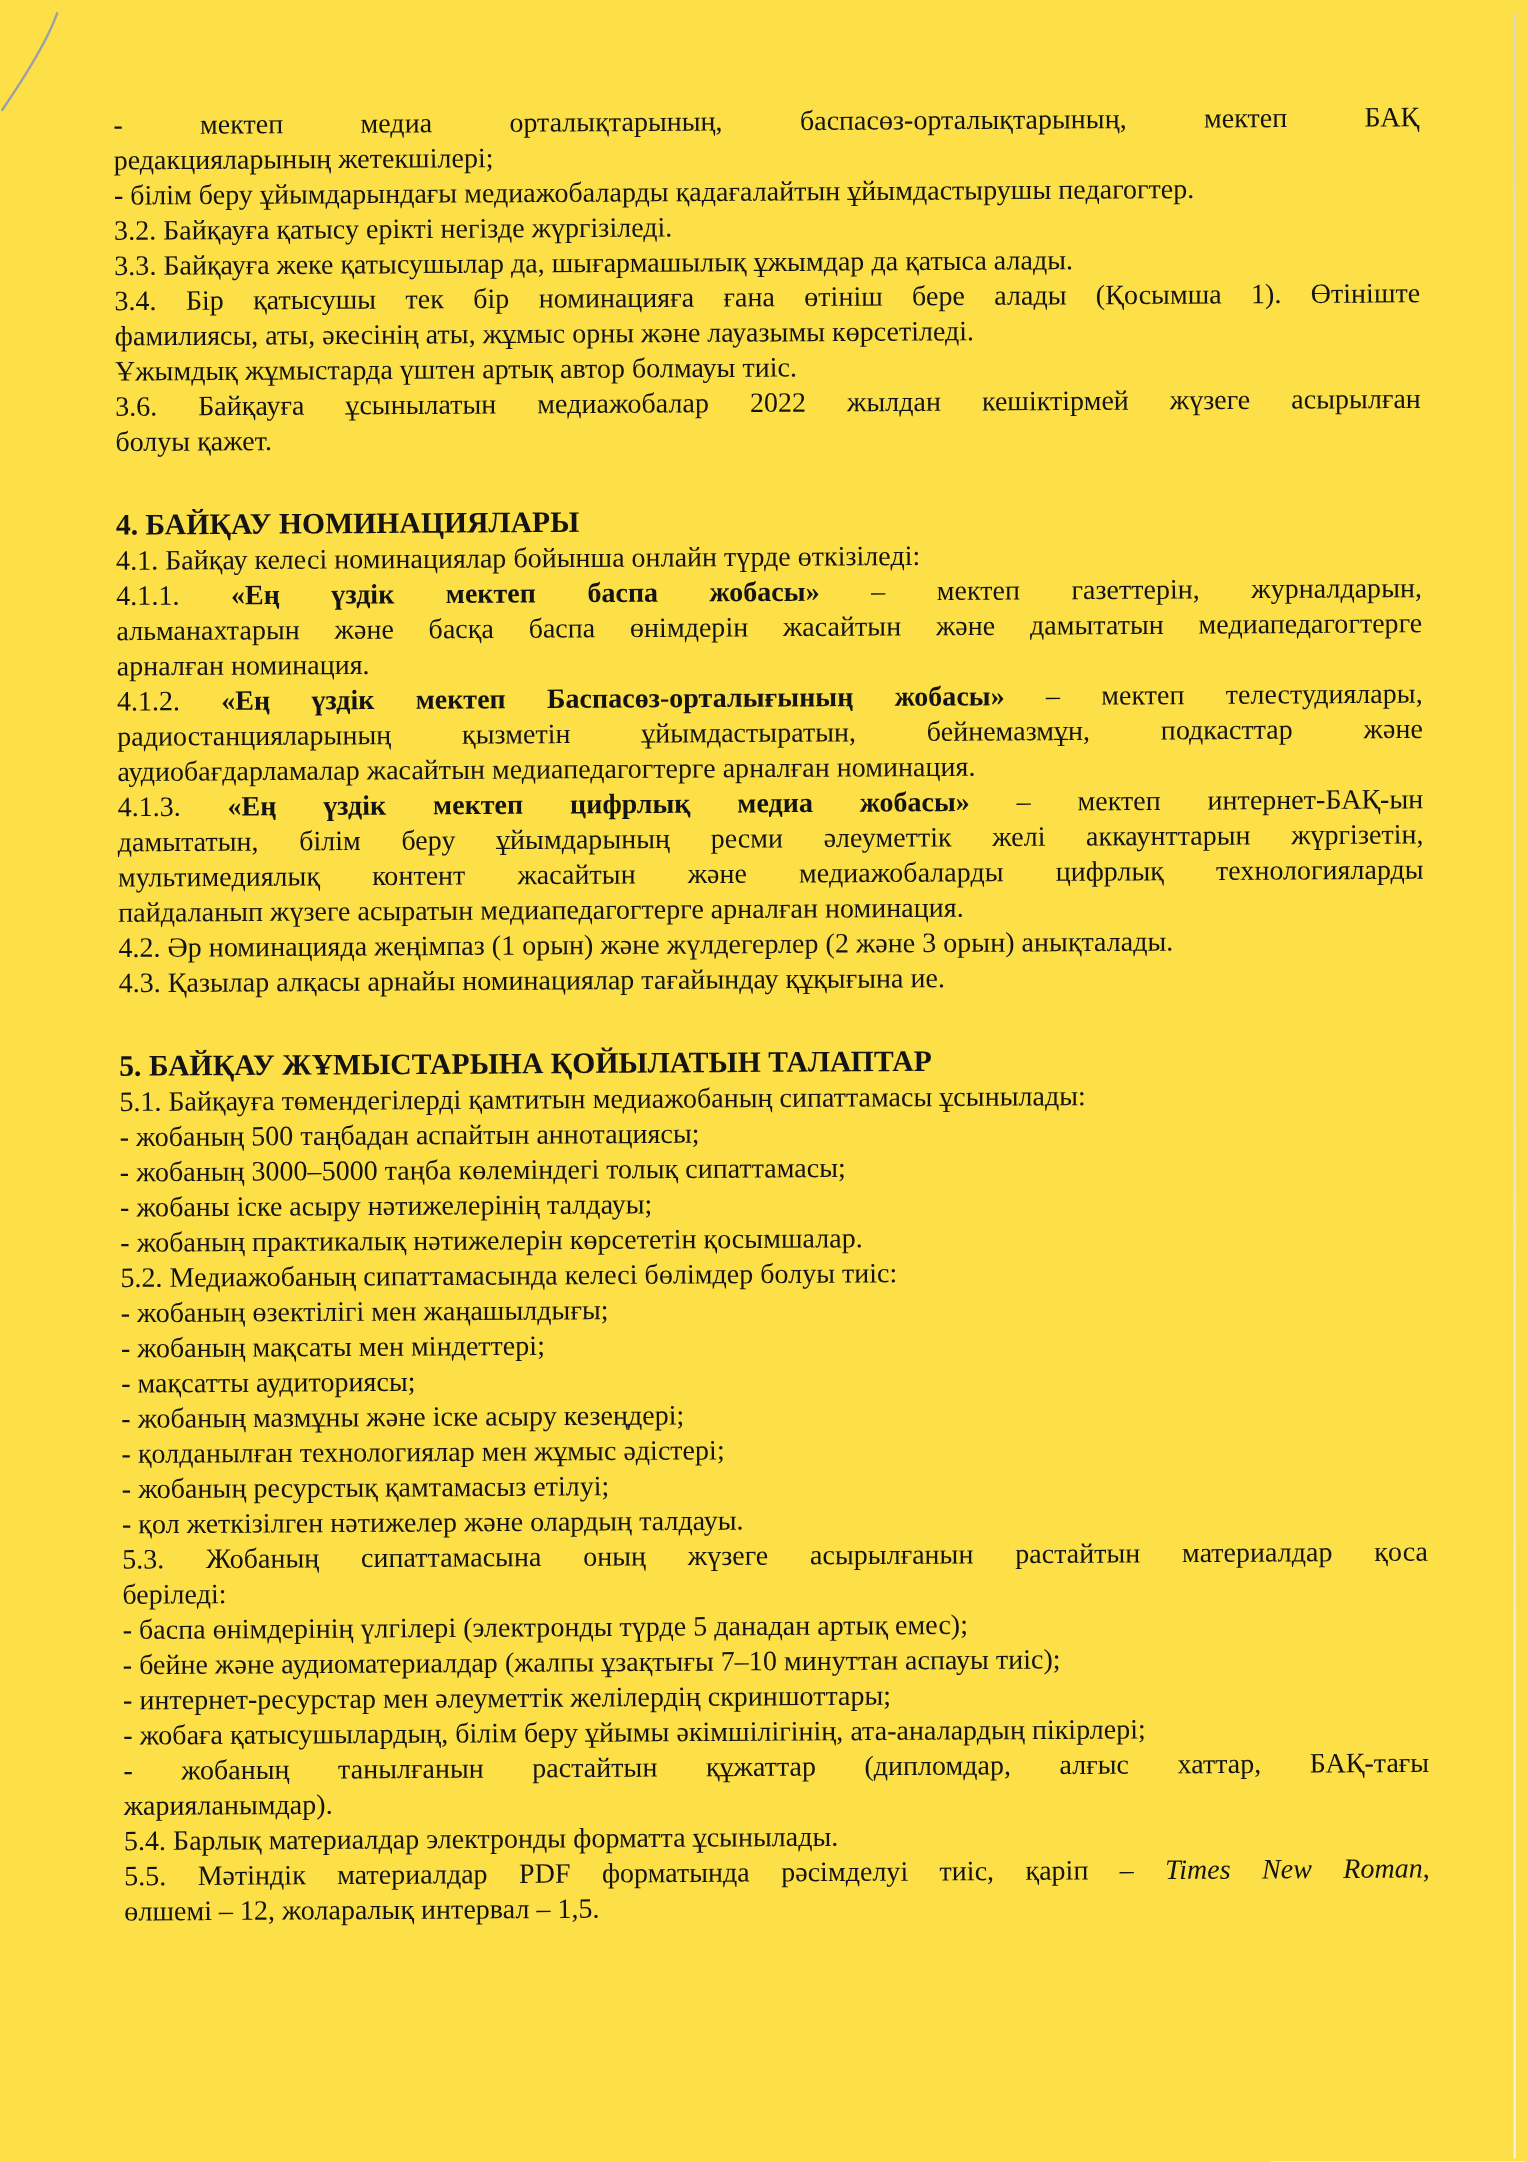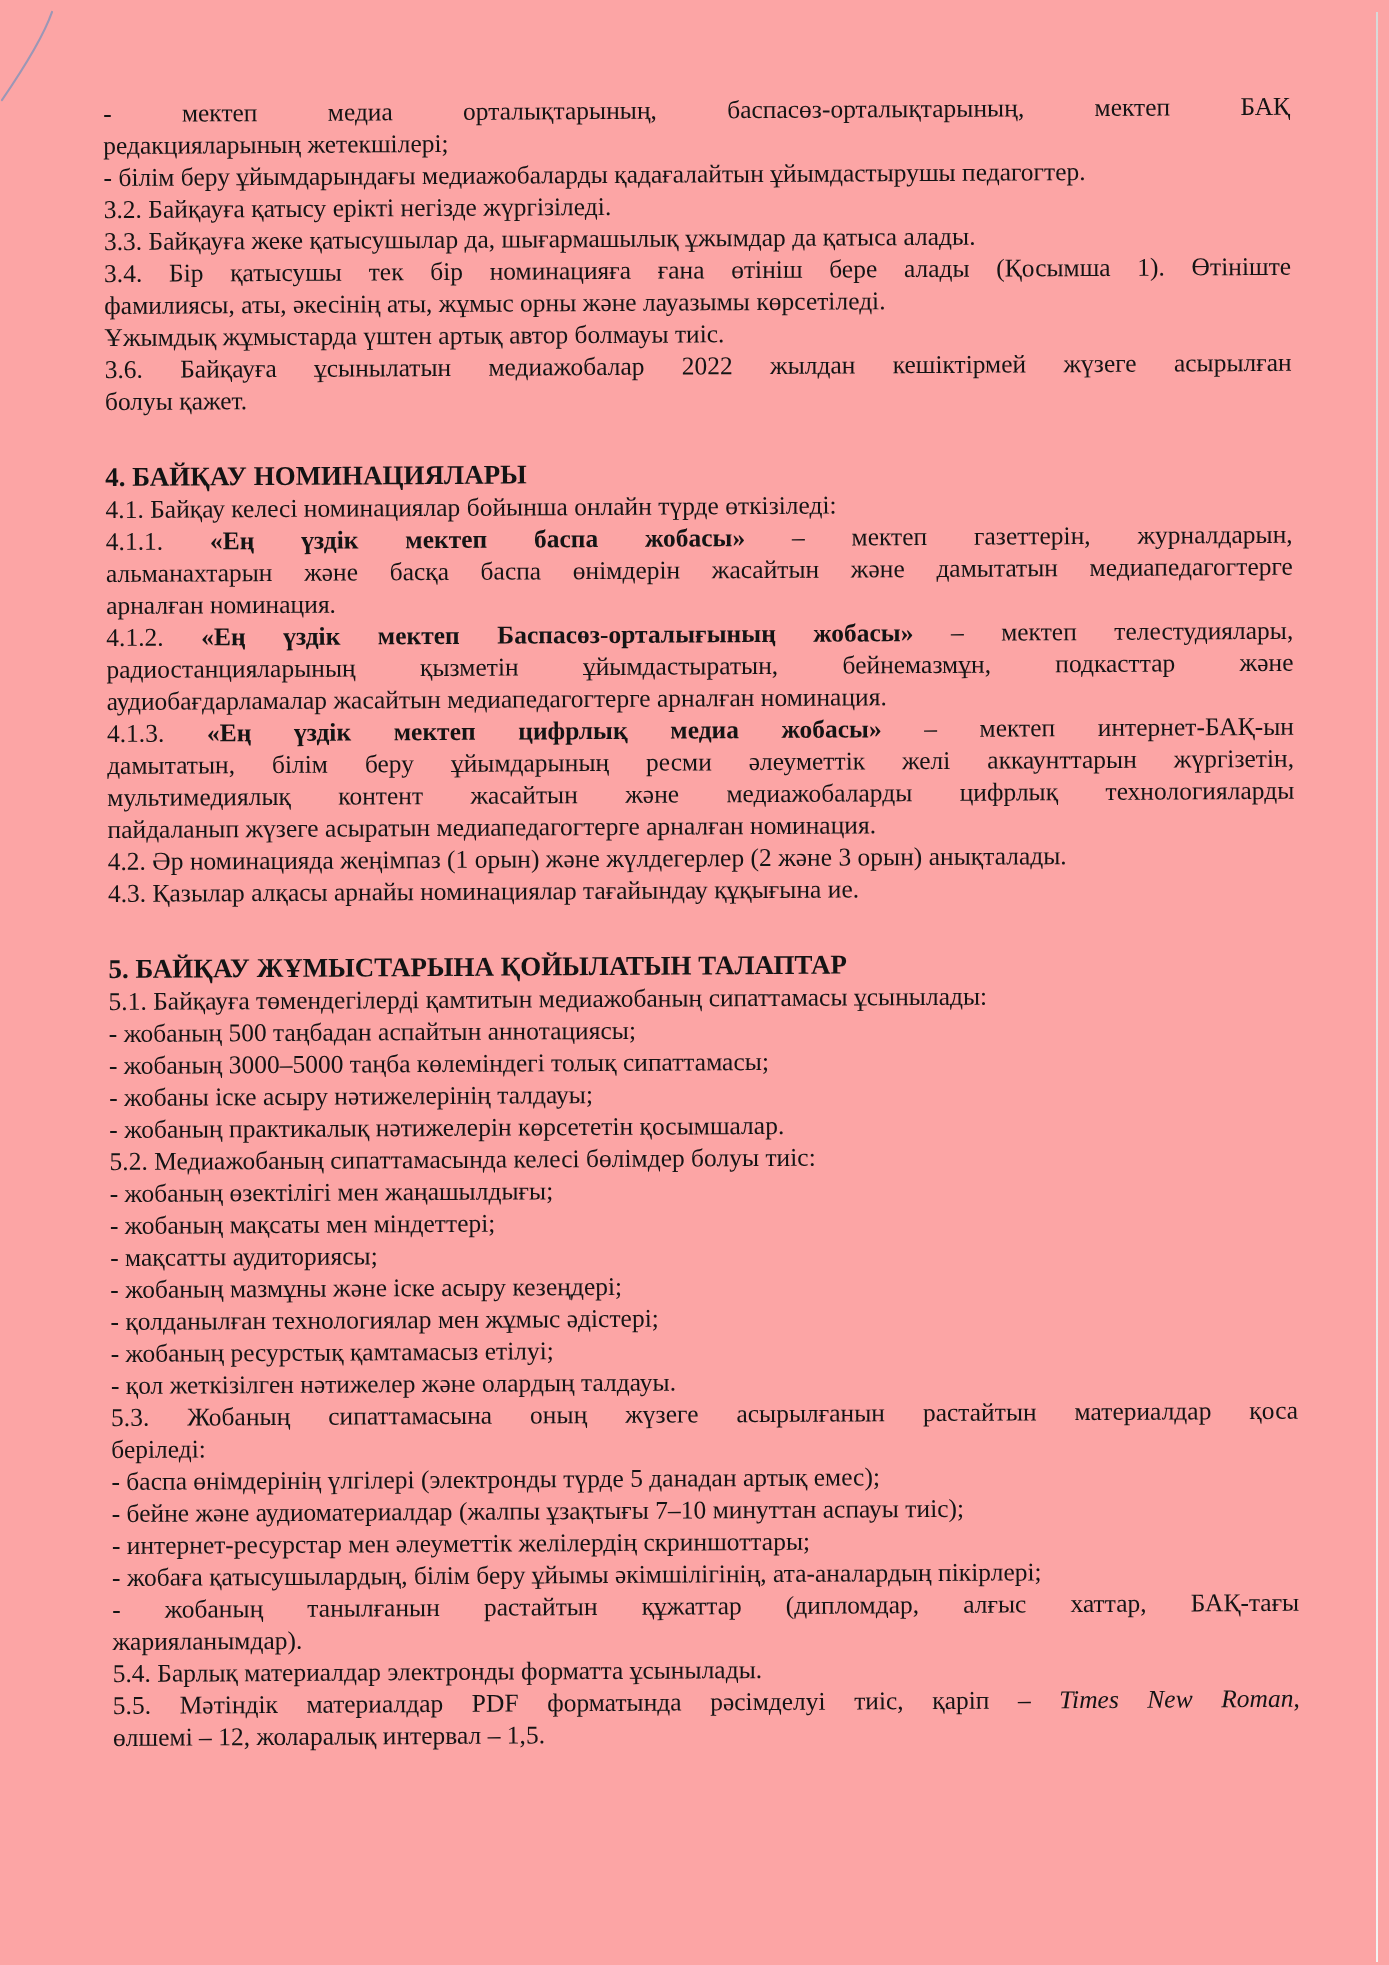--- a/index.html
+++ b/index.html
@@ -1,19 +1,19 @@
 <!DOCTYPE html>
 <html><head>
   <meta charset="utf-8">
   <style>
     html, body { margin: 0; padding: 0; background: #ffffff; }
     body { width: 1389px; height: 1965px; position: relative; overflow: hidden; }
     .page {
       position: absolute; left: 0; top: 0; width: 1389px; height: 1965px;
-      background: #fca5a5;
+      background: #fde047;
     }
     .edge-line {
       position: absolute; left: 1376px; top: 12px; width: 2px; height: 1950px;
       background: linear-gradient(to bottom, #d8d8d8, #e6e6e6 60%, #f2f2f2);
     }
     .pen-mark {
       position: absolute; left: 0; top: 0; width: 60px; height: 110px;
     }
     .content {
       position: absolute; left: 103px; top: 98px; width: 1187px;

